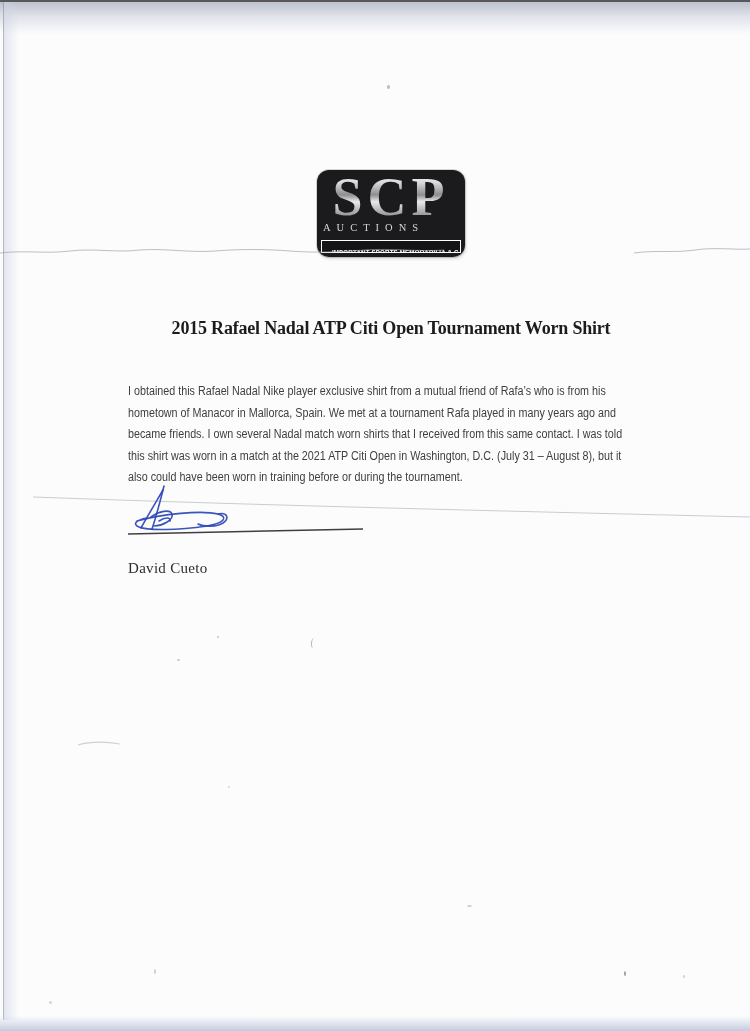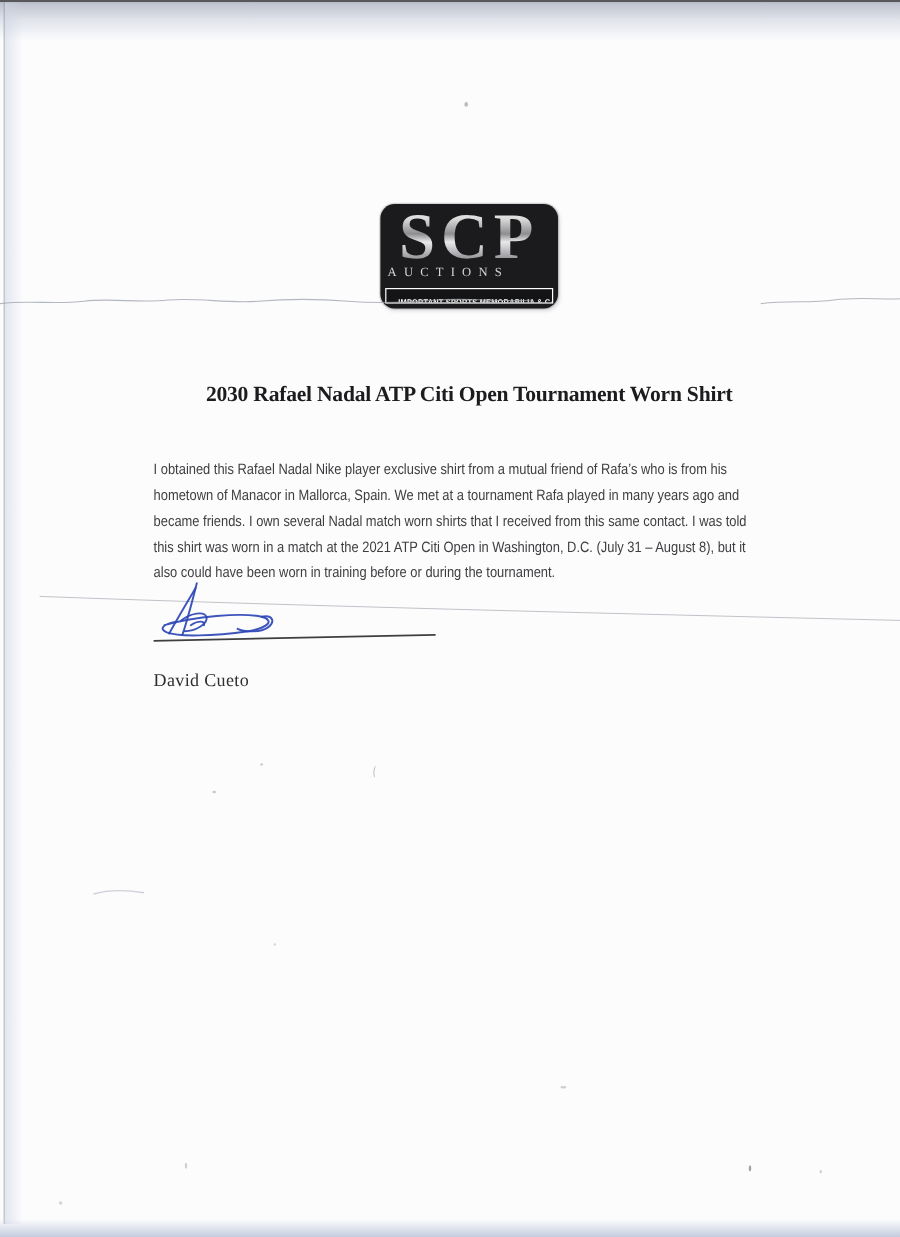--- a/index.html
+++ b/index.html
@@ -92,21 +92,21 @@
   <div class="bottom-band"></div>
 
   <div class="logo">
     <div class="logo-scp">SCP</div>
     <div class="logo-auctions">AUCTIONS</div>
     <div class="logo-strip">
       <span>IMPORTANT SPORTS MEMORABILIA &amp; CARDS</span>
     </div>
   </div>
 
-  <h1 class="doc-title">2030 Rafael Nadal ATP Citi Open Tournament Worn Shirt</h1>
+  <h1 class="doc-title">2015 Rafael Nadal ATP Citi Open Tournament Worn Shirt</h1>
 
   <div class="letter-body">
       <div>I obtained this Rafael Nadal Nike player exclusive shirt from a mutual friend of Rafa’s who is from his</div>
       <div>hometown of Manacor in Mallorca, Spain. We met at a tournament Rafa played in many years ago and</div>
       <div>became friends. I own several Nadal match worn shirts that I received from this same contact. I was told</div>
       <div>this shirt was worn in a match at the 2021 ATP Citi Open in Washington, D.C. (July 31 – August 8), but it</div>
       <div>also could have been worn in training before or during the tournament.</div>
     </div>
 
   <svg class="overlay" viewBox="0 0 750 1031">

